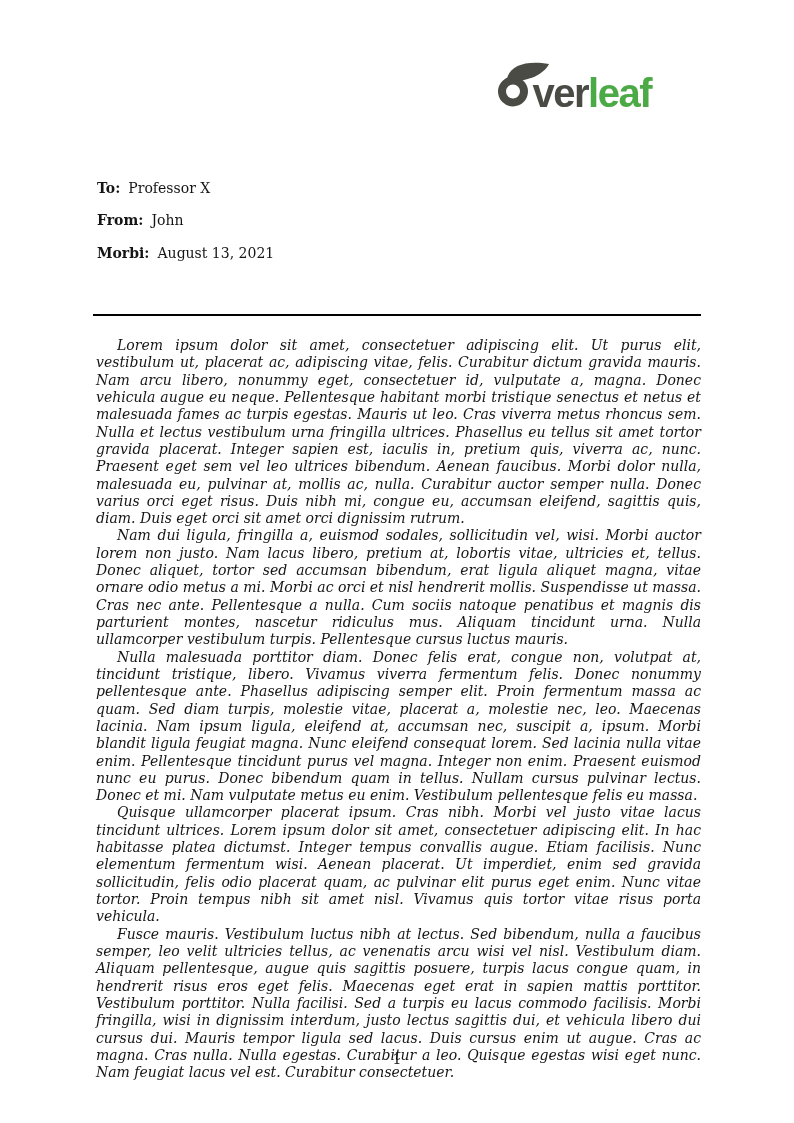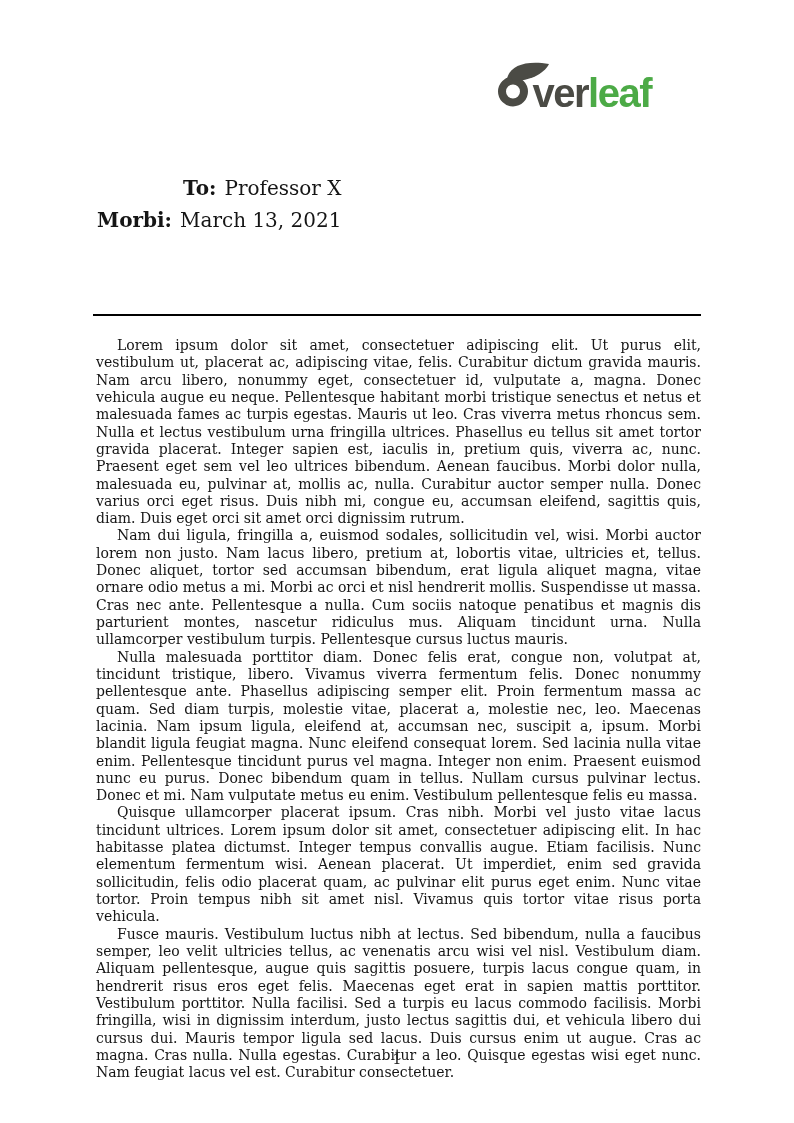--- a/index.html
+++ b/index.html
@@ -35,22 +35,21 @@
     margin-right: -20px;        
   }
   .logo .dark  { color: #4b4b45; }
   .logo .green { color: #4caa46; }
 
   
   .memo-fields {
     position: absolute;
     top: 180px;
     left: 97px;
-    font-size: 20px;
-    text-align: right;
+    font-size: 14px;
   }
   .field {
     height: 32.3px;
     line-height: 17px;
   }
   .field-label {
     font-weight: bold;
     margin-right: 8px;
   }
 
@@ -76,20 +75,21 @@
     font-size: 14px;
     line-height: 17.32px;
     text-align: justify;
     hyphens: auto;
     -webkit-hyphens: auto;
   }
   .body-text p {
     margin: 0;
     padding: 0;
     text-indent: 21px;
+    font-style: italic;
   }
 
   
   .page-number {
     position: absolute;
     top: 1051px;
     left: 0;
     width: 794px;
     text-align: center;
     font-size: 14px;
@@ -109,21 +109,24 @@
 
       <path d="M 7 23 C 8 19, 10 17.5, 14 17.5" fill="none" stroke="#4b4b45" stroke-width="3.5" stroke-linecap="round"></path>
     </svg><span class="dark">ver</span><span class="green">leaf</span>
   </div>
 
   <div class="memo-fields">
     <div class="field">
       <span class="field-label">To:</span><span class="field-value">Professor X</span>
     </div>
     <div class="field">
-      <span class="field-label">Morbi:</span><span class="field-value">March 13, 2021</span>
+      <span class="field-label">From:</span><span class="field-value">John</span>
+    </div>
+    <div class="field">
+      <span class="field-label">Morbi:</span><span class="field-value">August 13, 2021</span>
     </div>
   </div>
 
   <hr class="rule">
 
   <main class="body-text">
     <p>Lorem ipsum dolor sit amet, consectetuer adipiscing elit. Ut purus elit, vestibulum ut, placerat ac, adipiscing vitae, felis. Curabitur dictum gravida mauris. Nam arcu libero, nonummy eget, consectetuer id, vulputate a, magna. Donec vehicula augue eu neque. Pellentesque habitant morbi tristique senectus et netus et malesuada fames ac turpis egestas. Mauris ut leo. Cras viverra metus rhoncus sem. Nulla et lectus vestibulum urna fringilla ultrices. Phasellus eu tellus sit amet tortor gravida placerat. Integer sapien est, iaculis in, pretium quis, viverra ac, nunc. Praesent eget sem vel leo ultrices bibendum. Aenean faucibus. Morbi dolor nulla, malesuada eu, pulvinar at, mollis ac, nulla. Curabitur auctor semper nulla. Donec varius orci eget risus. Duis nibh mi, congue eu, accumsan eleifend, sagittis quis, diam. Duis eget orci sit amet orci dignissim rutrum.</p>
     <p>Nam dui ligula, fringilla a, euismod sodales, sollicitudin vel, wisi. Morbi auctor lorem non justo. Nam lacus libero, pretium at, lobortis vitae, ultricies et, tellus. Donec aliquet, tortor sed accumsan bibendum, erat ligula aliquet magna, vitae ornare odio metus a mi. Morbi ac orci et nisl hendrerit mollis. Suspendisse ut massa. Cras nec ante. Pellentesque a nulla. Cum sociis natoque penatibus et magnis dis parturient montes, nascetur ridiculus mus. Aliquam tincidunt urna. Nulla ullamcorper vestibulum turpis. Pellentesque cursus luctus mauris.</p>
     <p>Nulla malesuada porttitor diam. Donec felis erat, congue non, volutpat at, tincidunt tristique, libero. Vivamus viverra fermentum felis. Donec nonummy pellentesque ante. Phasellus adipiscing semper elit. Proin fermentum massa ac quam. Sed diam turpis, molestie vitae, placerat a, molestie nec, leo. Maecenas lacinia. Nam ipsum ligula, eleifend at, accumsan nec, suscipit a, ipsum. Morbi blandit ligula feugiat magna. Nunc eleifend consequat lorem. Sed lacinia nulla vitae enim. Pellentesque tincidunt purus vel magna. Integer non enim. Praesent euismod nunc eu purus. Donec bibendum quam in tellus. Nullam cursus pulvinar lectus. Donec et mi. Nam vulputate metus eu enim. Vestibulum pellentesque felis eu massa.</p>
     <p>Quisque ullamcorper placerat ipsum. Cras nibh. Morbi vel justo vitae lacus tincidunt ultrices. Lorem ipsum dolor sit amet, consectetuer adipiscing elit. In hac habitasse platea dictumst. Integer tempus convallis augue. Etiam facilisis. Nunc elementum fermentum wisi. Aenean placerat. Ut imperdiet, enim sed gravida sollicitudin, felis odio placerat quam, ac pulvinar elit purus eget enim. Nunc vitae tortor. Proin tempus nibh sit amet nisl. Vivamus quis tortor vitae risus porta vehicula.</p>

